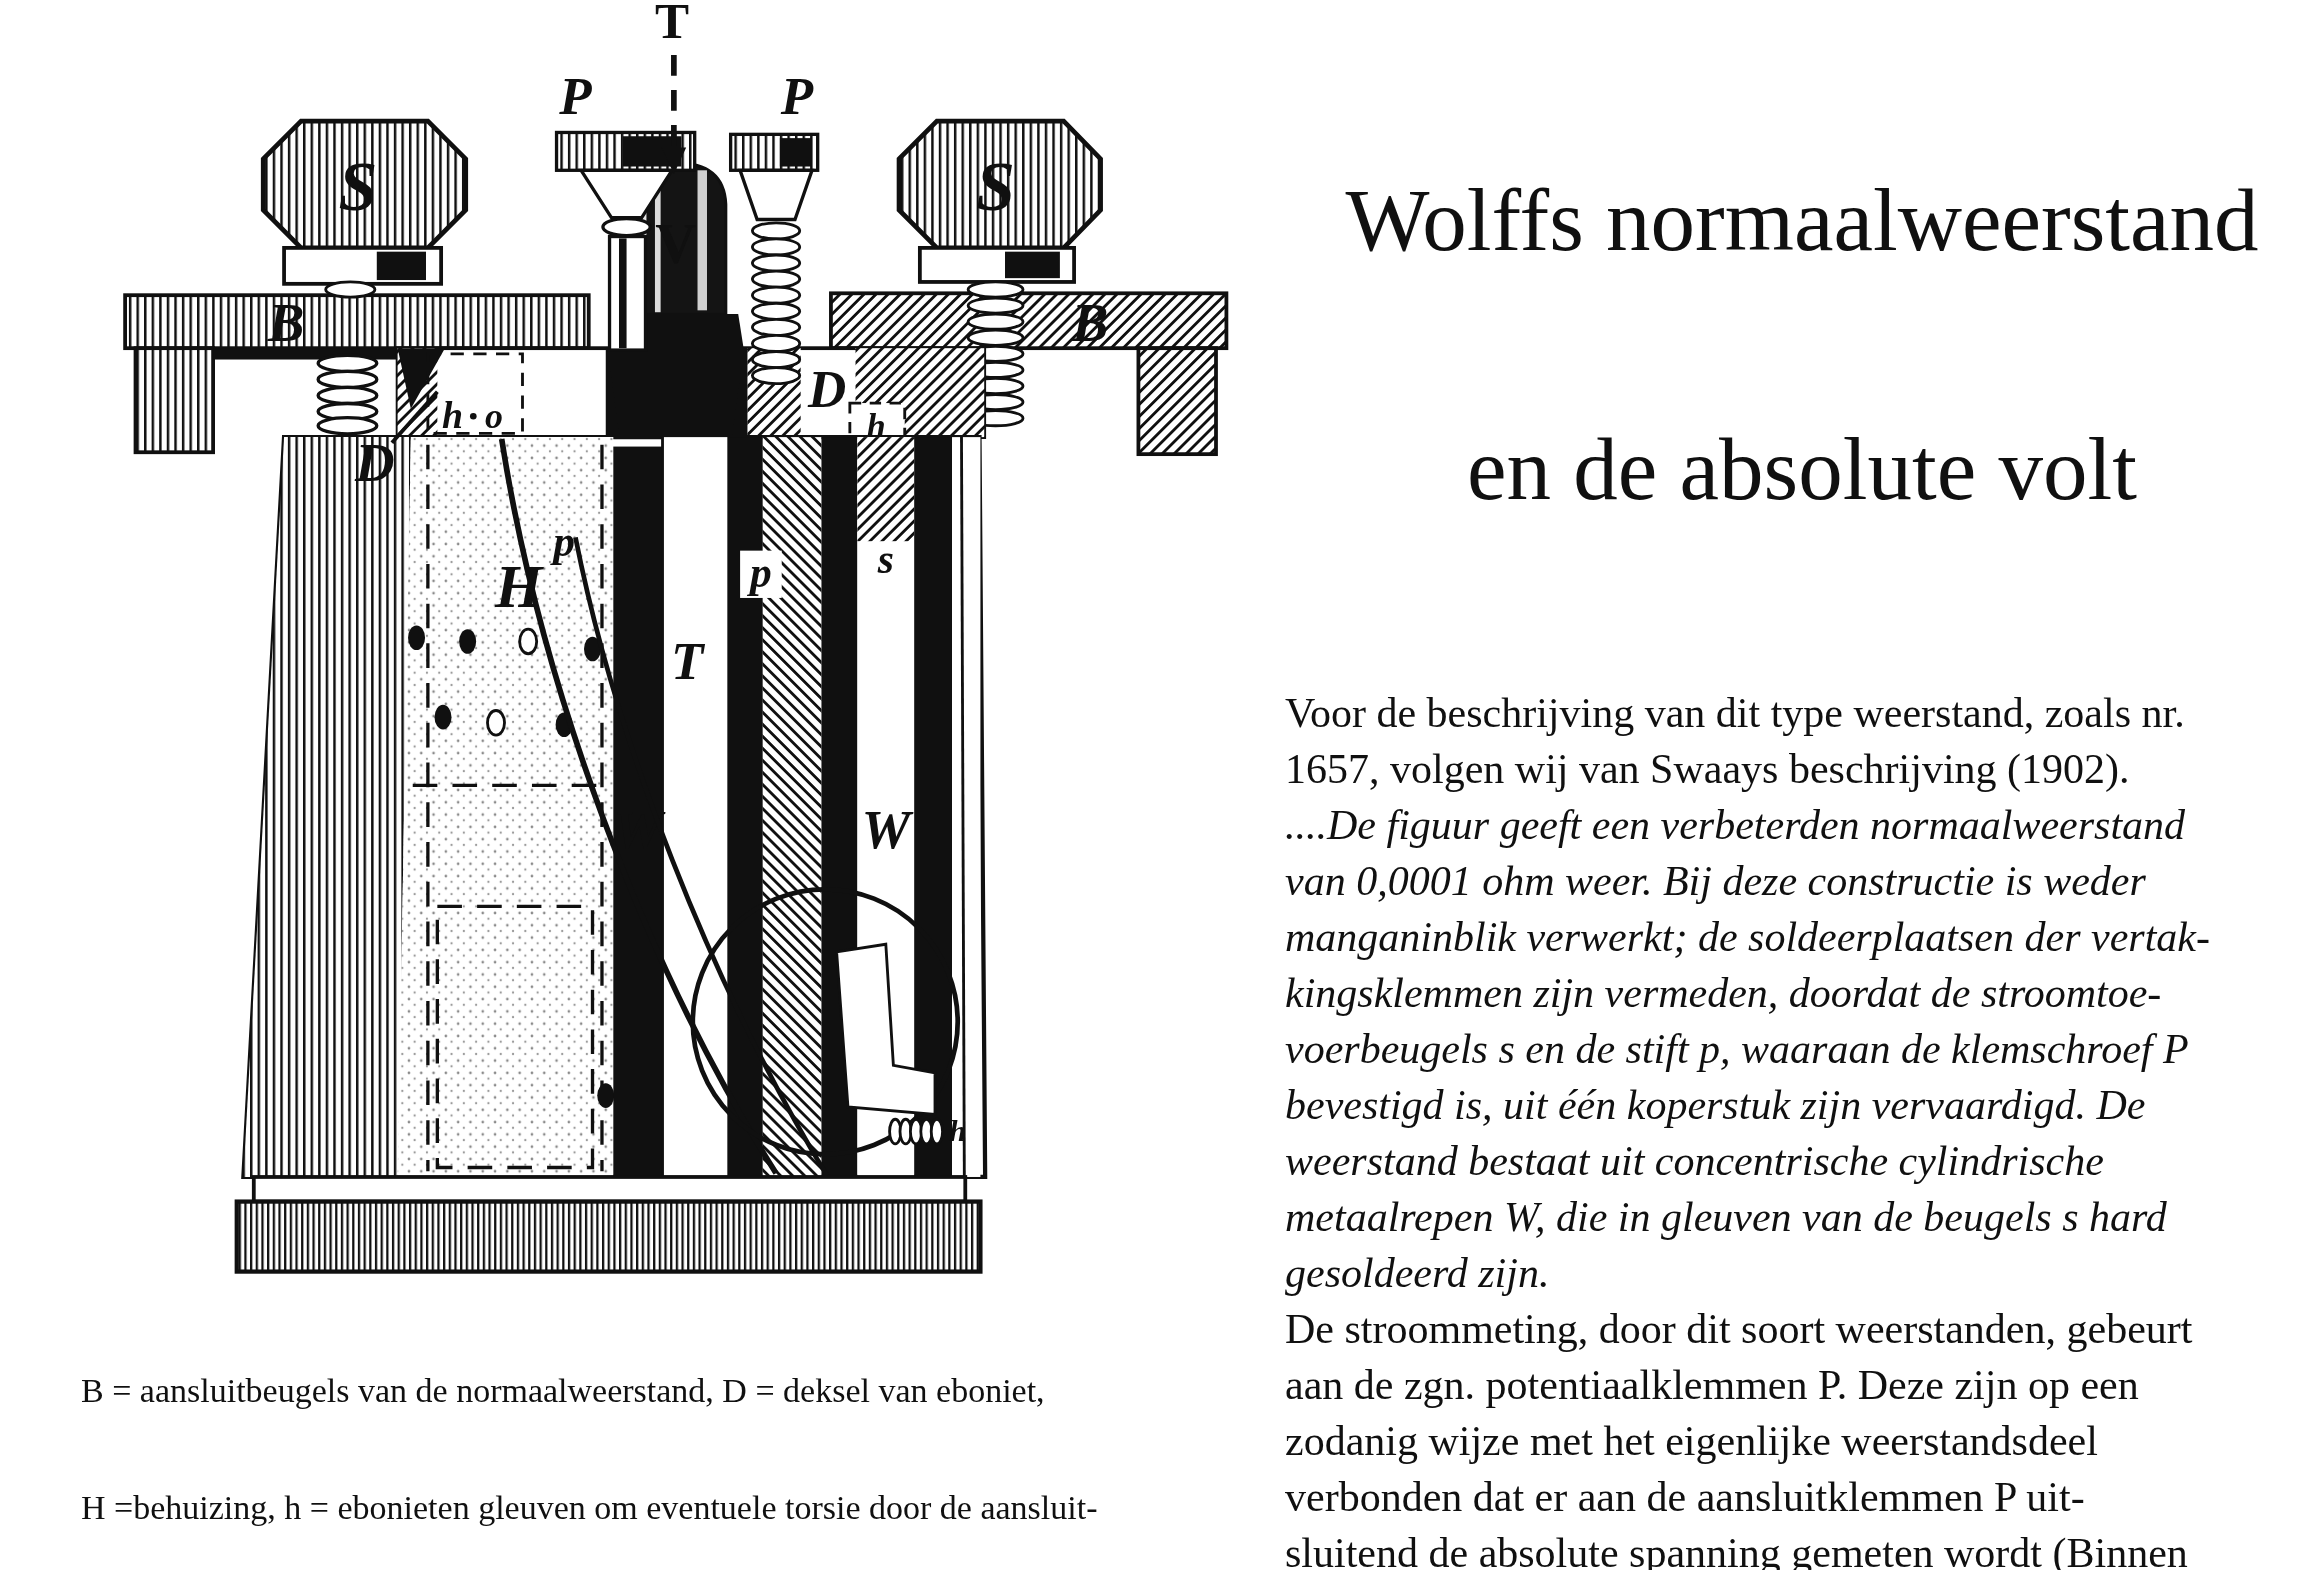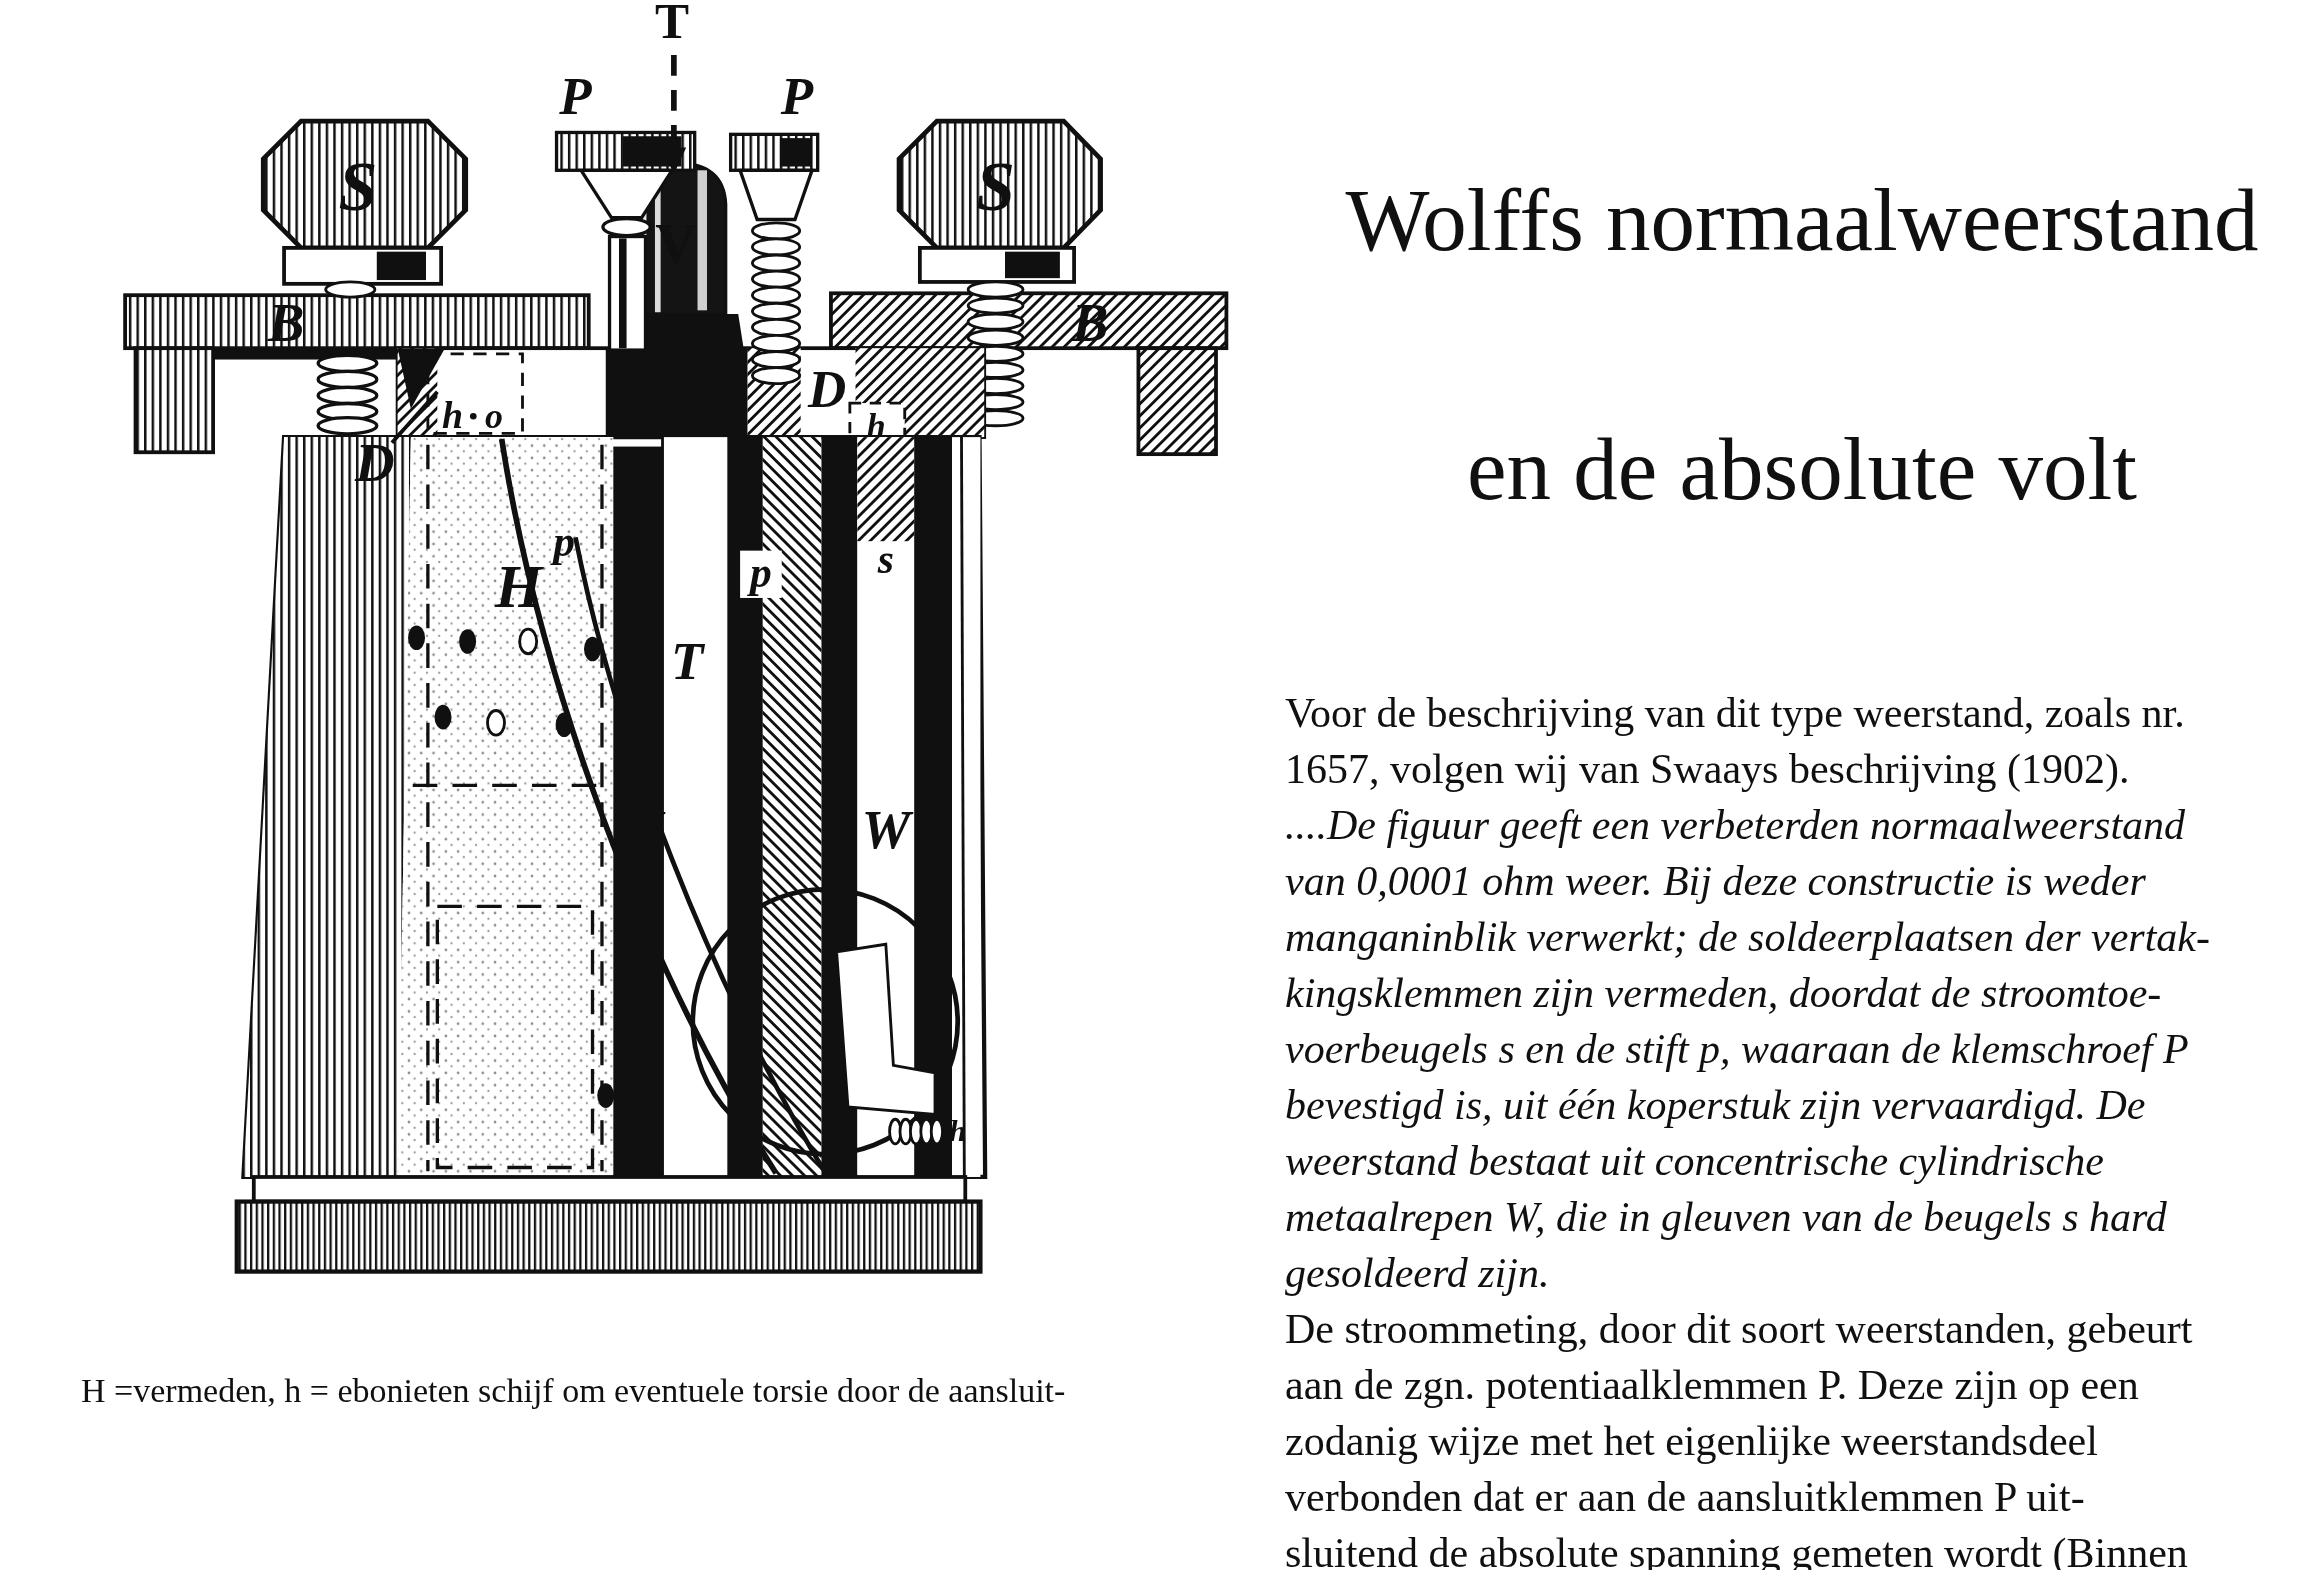--- a/index.html
+++ b/index.html
@@ -207,21 +207,22 @@
   </g>
 
   <g>
     <line x1="414" y1="468" x2="462" y2="414" stroke="#101010" stroke-width="4"></line>
     <text class="lbl" x="396" y="508" font-size="58" text-anchor="middle">D</text>
   </g>
 </svg>
 </div>
 
 <div id="caption">
-  <div>H =vermeden, h = ebonieten schijf om eventuele torsie door de aansluit-</div>
+  <div>B = aansluitbeugels van de normaalweerstand, D = deksel van eboniet,</div>
+  <div>H =behuizing, h = ebonieten gleuven om eventuele torsie door de aansluit-</div>
   
   
   
   
   
 </div>
 
 <div id="article">
   <div class="title">
     <div>Wolffs normaalweerstand</div>

